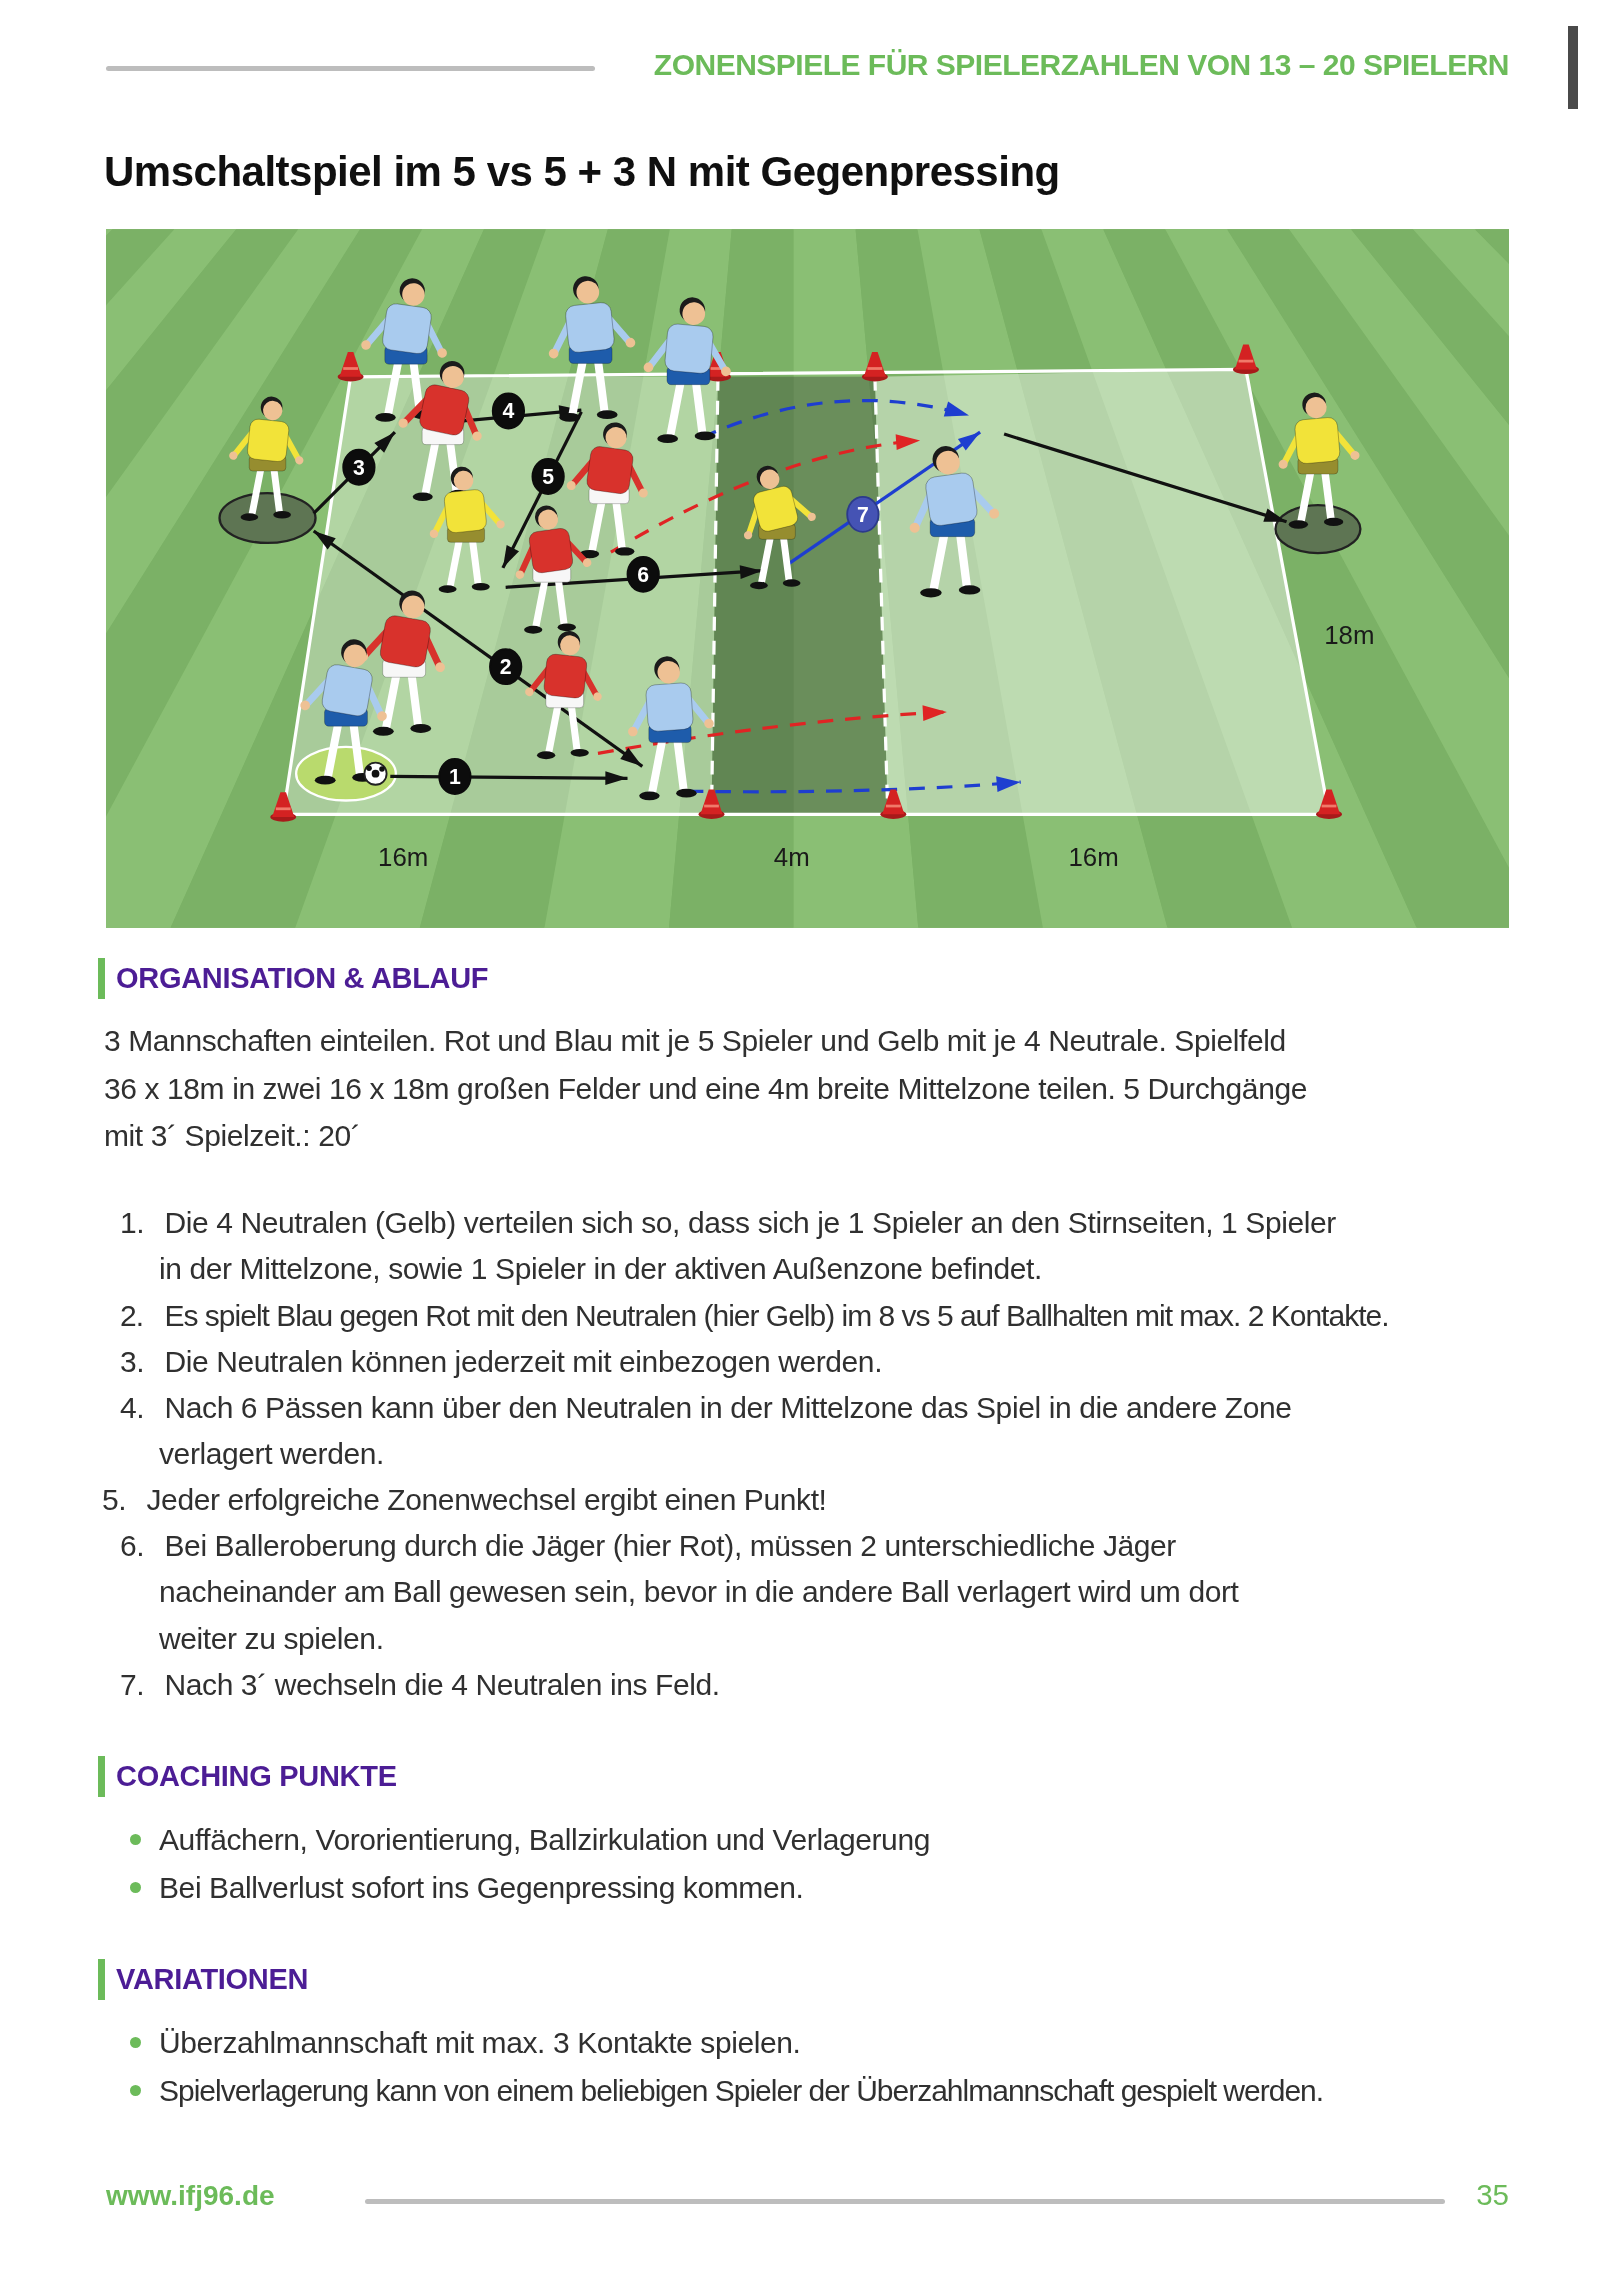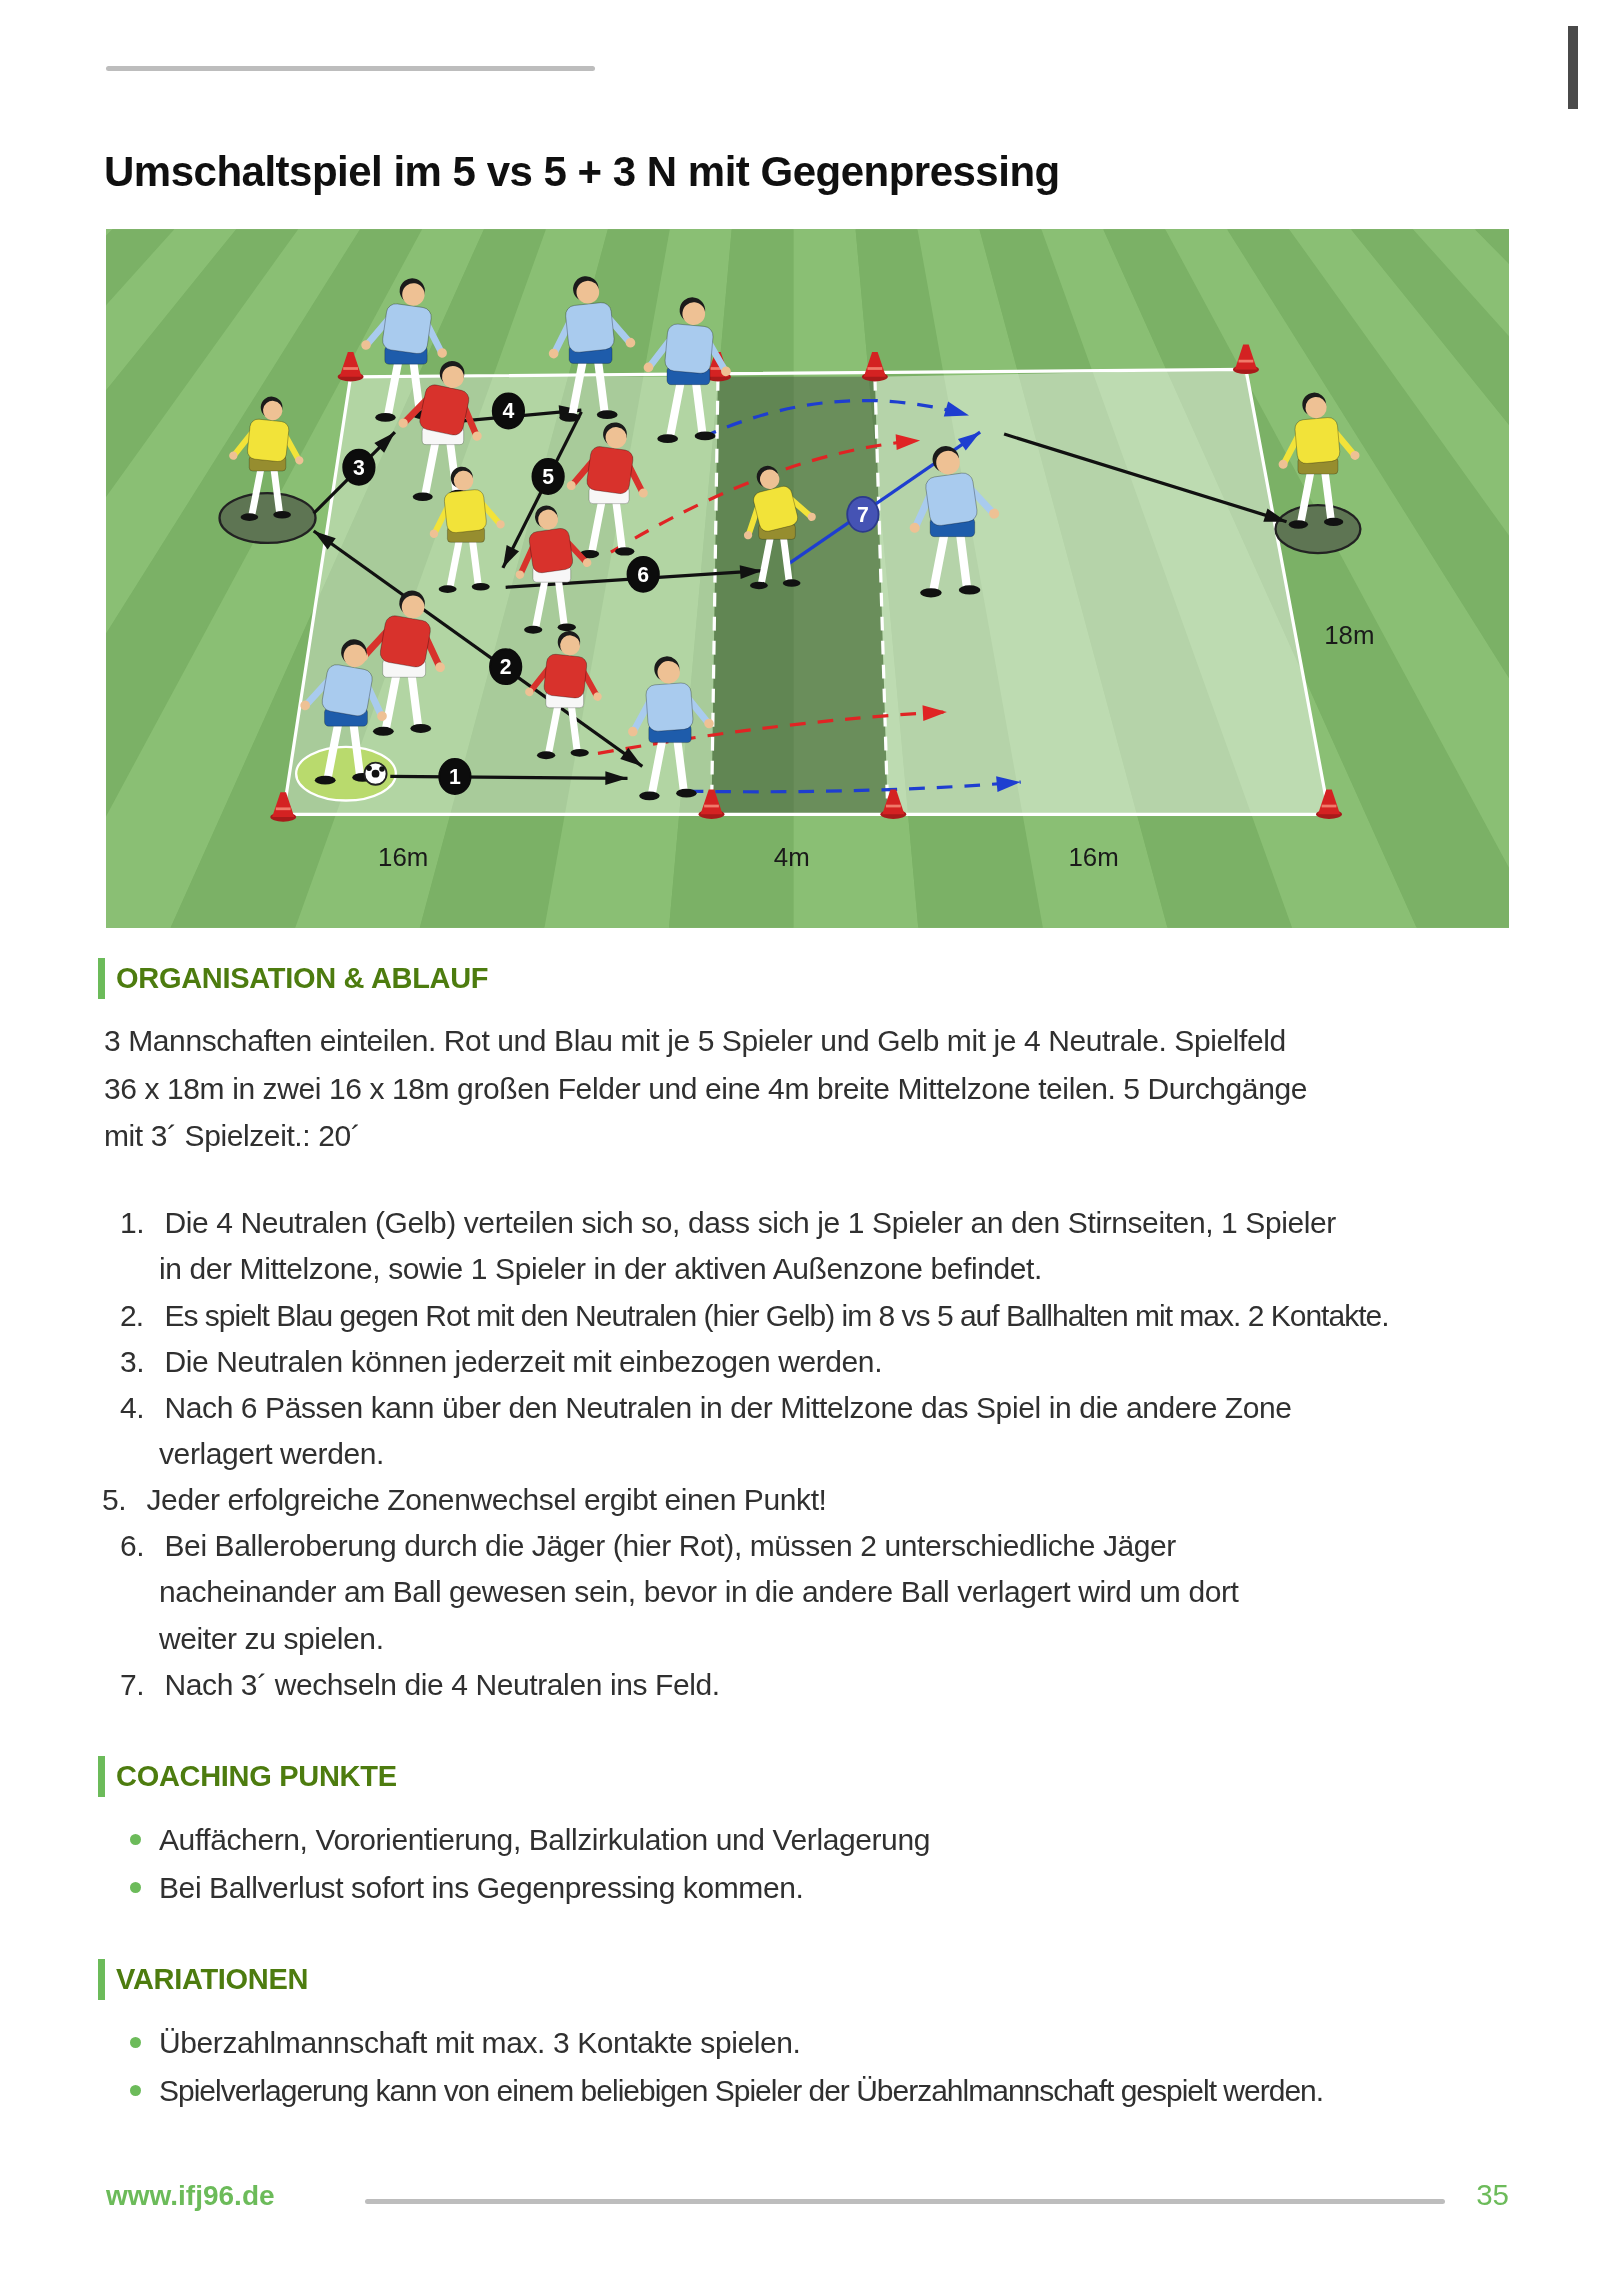--- a/index.html
+++ b/index.html
@@ -6,37 +6,38 @@
   #page{position:relative;width:1614px;height:2290px;background:#ffffff;
         font-family:"Liberation Sans",sans-serif;overflow:hidden;}
   .abs{position:absolute;}
   #header-line{left:106px;top:66px;width:489px;height:4.6px;background:#bdbdbd;border-radius:2.8px;}
   #header-text{left:0;top:48px;width:1509px;text-align:right;font-size:30px;font-weight:bold;
                letter-spacing:-0.5px;}
   #header-bar{left:1568px;top:26px;width:10px;height:83px;background:#4a4a4a;}
   #page-title{left:104px;top:148px;font-size:42px;font-weight:bold;color:#101010;letter-spacing:-0.5px;}
   #field-wrap{left:106px;top:229px;width:1403px;height:699px;}
   .sec-bar{width:6.5px;height:41px;}
-  .sec-head{font-size:29px;font-weight:bold;color:#4d7c0f;letter-spacing:-0.3px;}
+  .sec-head{font-size:29px;font-weight:bold;color:#4c1d95;letter-spacing:-0.3px;}
   .body-line{font-size:30px;color:#303030;letter-spacing:-0.4px;white-space:nowrap;}
   .cond{letter-spacing:-1px;}
   .num{display:inline-block;width:39px;margin-right:5.5px;text-align:left;}
   .bullet-dot{width:11px;height:11px;border-radius:50%;}
   #footer-site{left:106px;top:2180px;font-size:28px;font-weight:bold;}
   #footer-line{left:365px;top:2199px;width:1080px;height:4.6px;background:#bdbdbd;border-radius:2.8px;}
   #footer-page{left:1384px;top:2178px;width:125px;text-align:right;font-size:29.5px;font-weight:normal;}
   .green{color:#6cbb5a;}
   .greenbg{background:#6cbb5a;}
 </style>
 </head>
 <body>
 
 <div id="page">
 
   <div class="abs" id="header-line"></div>
+  <div class="abs green" id="header-text">ZONENSPIELE FÜR SPIELERZAHLEN VON 13 – 20 SPIELERN</div>
   <div class="abs" id="header-bar"></div>
 
   <div class="abs" id="page-title">Umschaltspiel im 5 vs 5 + 3 N mit Gegenpressing</div>
 
   <div class="abs" id="field-wrap">
     <svg id="field-svg" width="1403" height="699" viewBox="115 248 1520 757" xmlns="http://www.w3.org/2000/svg">
         <rect x="115" y="248" width="1520" height="757" fill="#7bb166"></rect>
         <polygon points="-760,1005 -625,1005 121.95500000000004,248 54.860000000000014,248" fill="#8abf74"></polygon>
         <polygon points="-625,1005 -490,1005 189.04999999999995,248 121.95500000000004,248" fill="#7bb166"></polygon>
         <polygon points="-490,1005 -355,1005 256.145,248 189.04999999999995,248" fill="#8abf74"></polygon>

